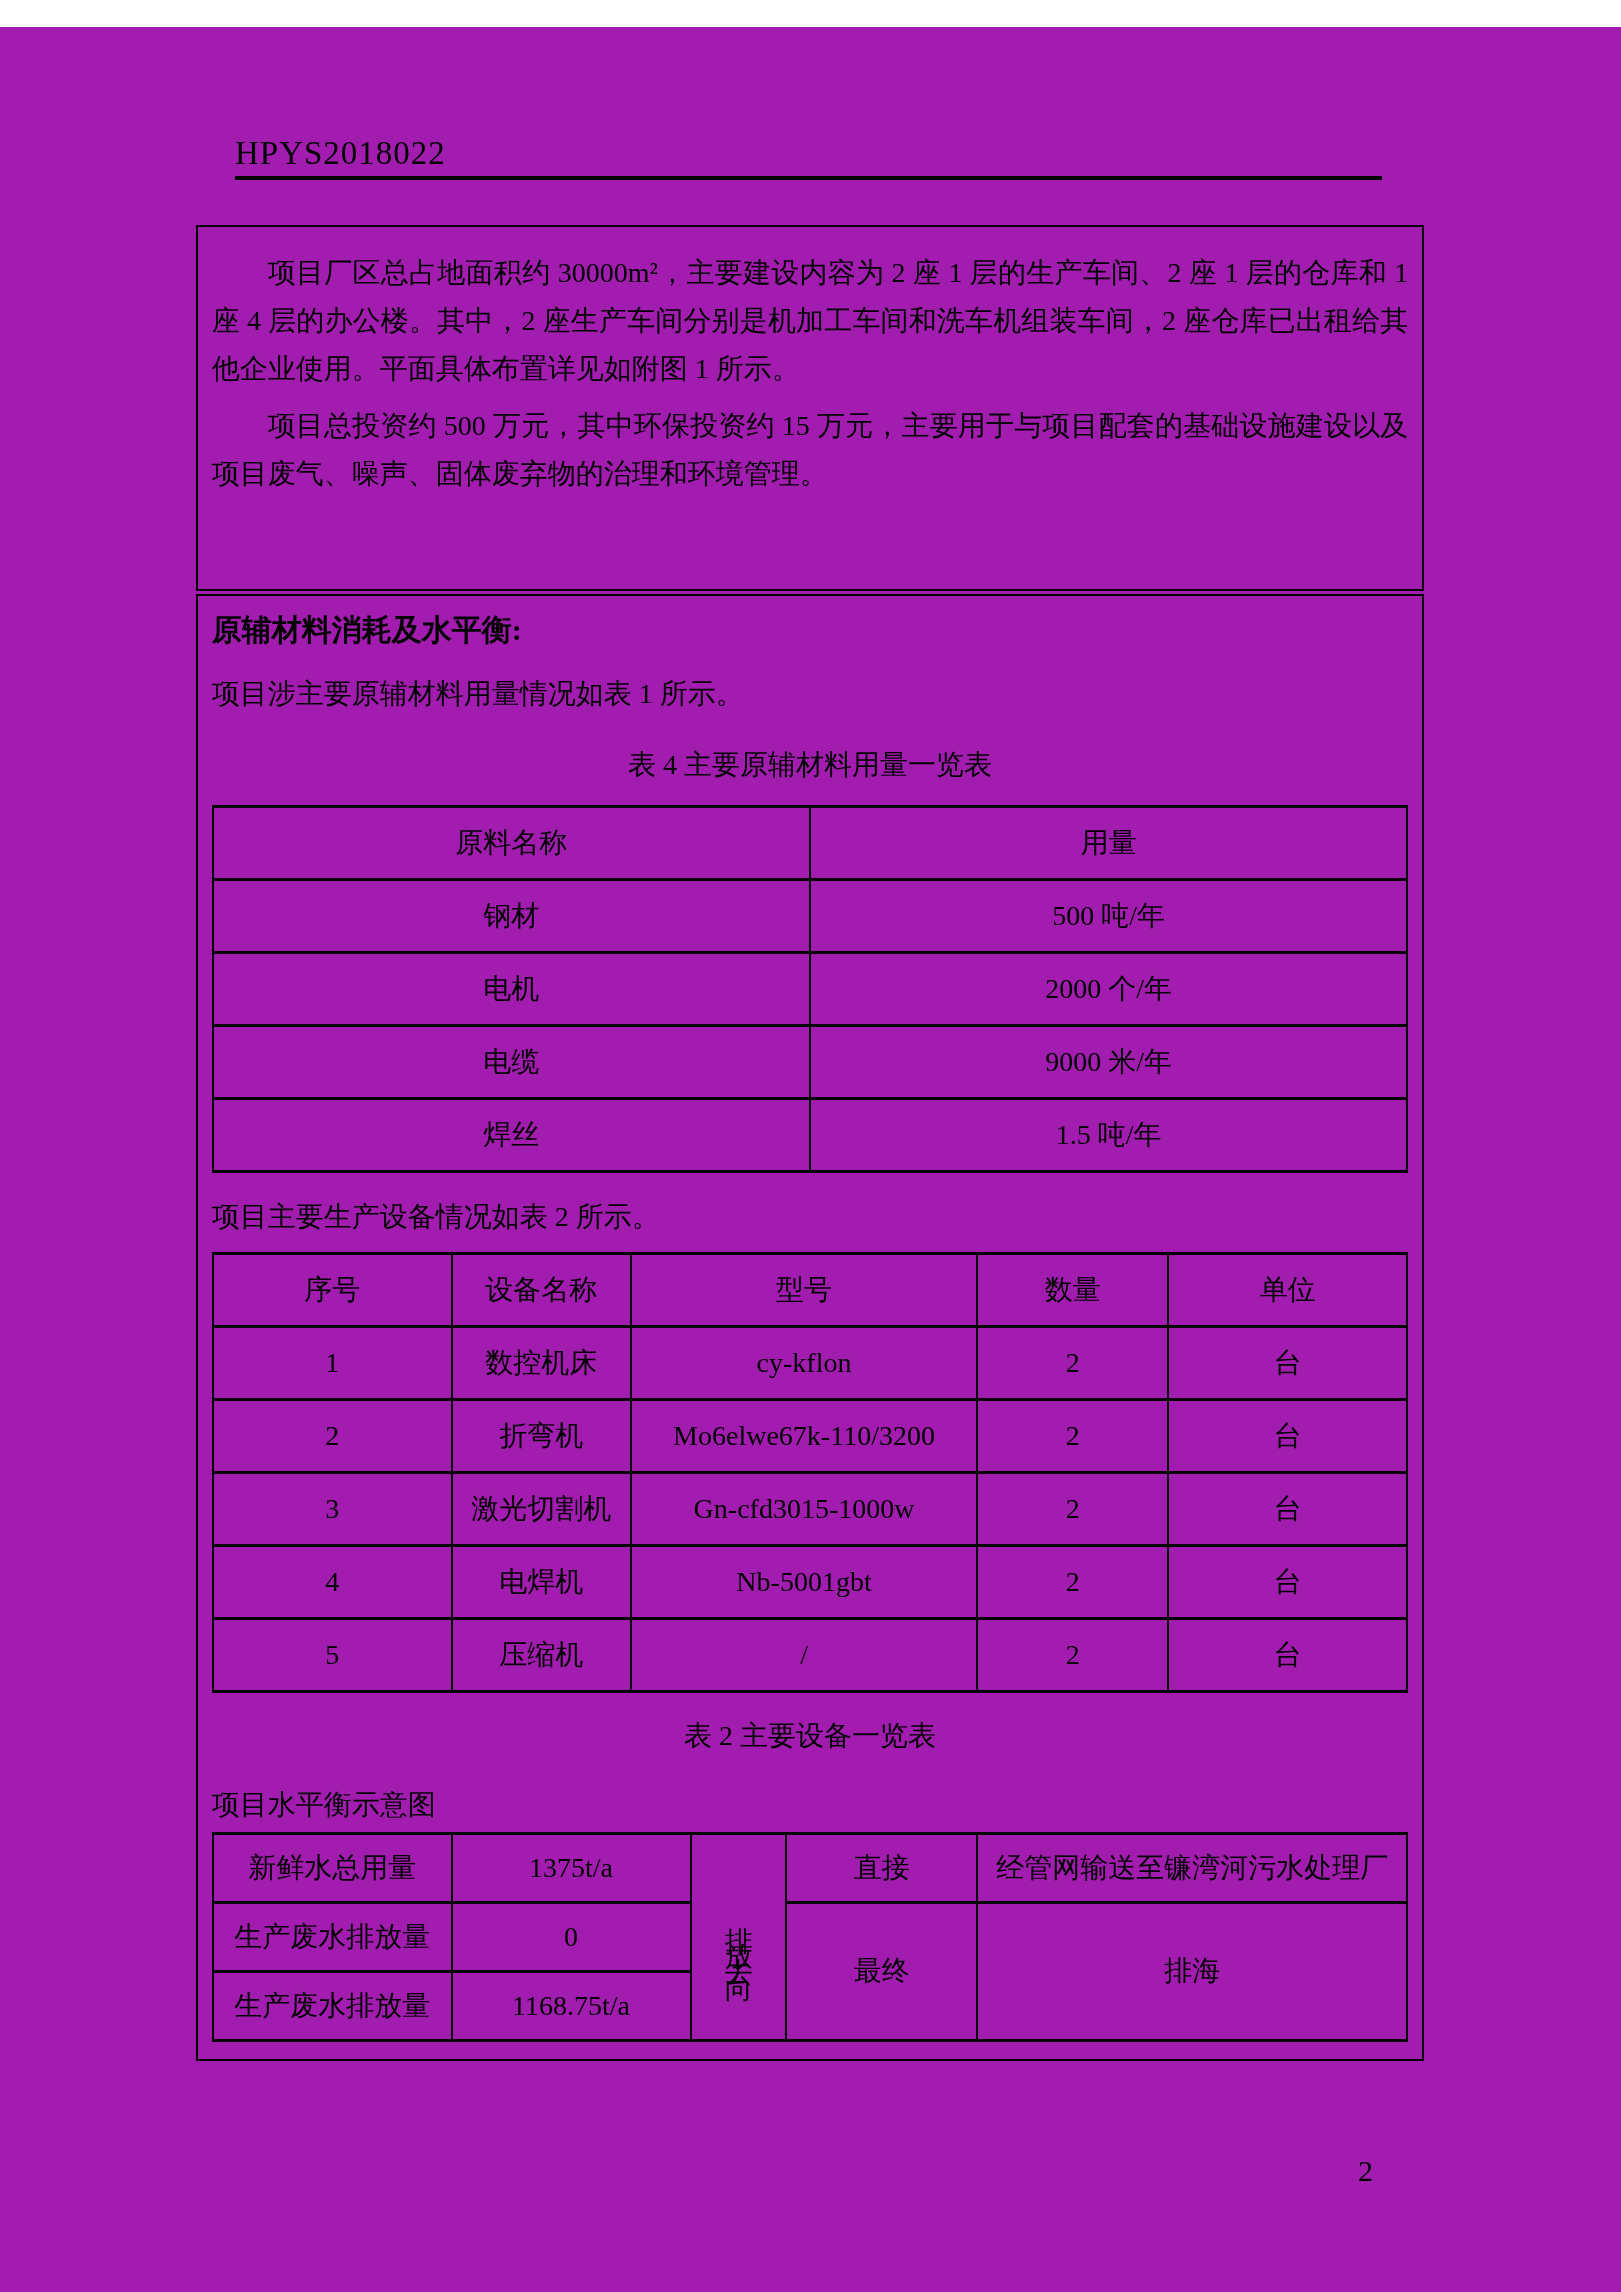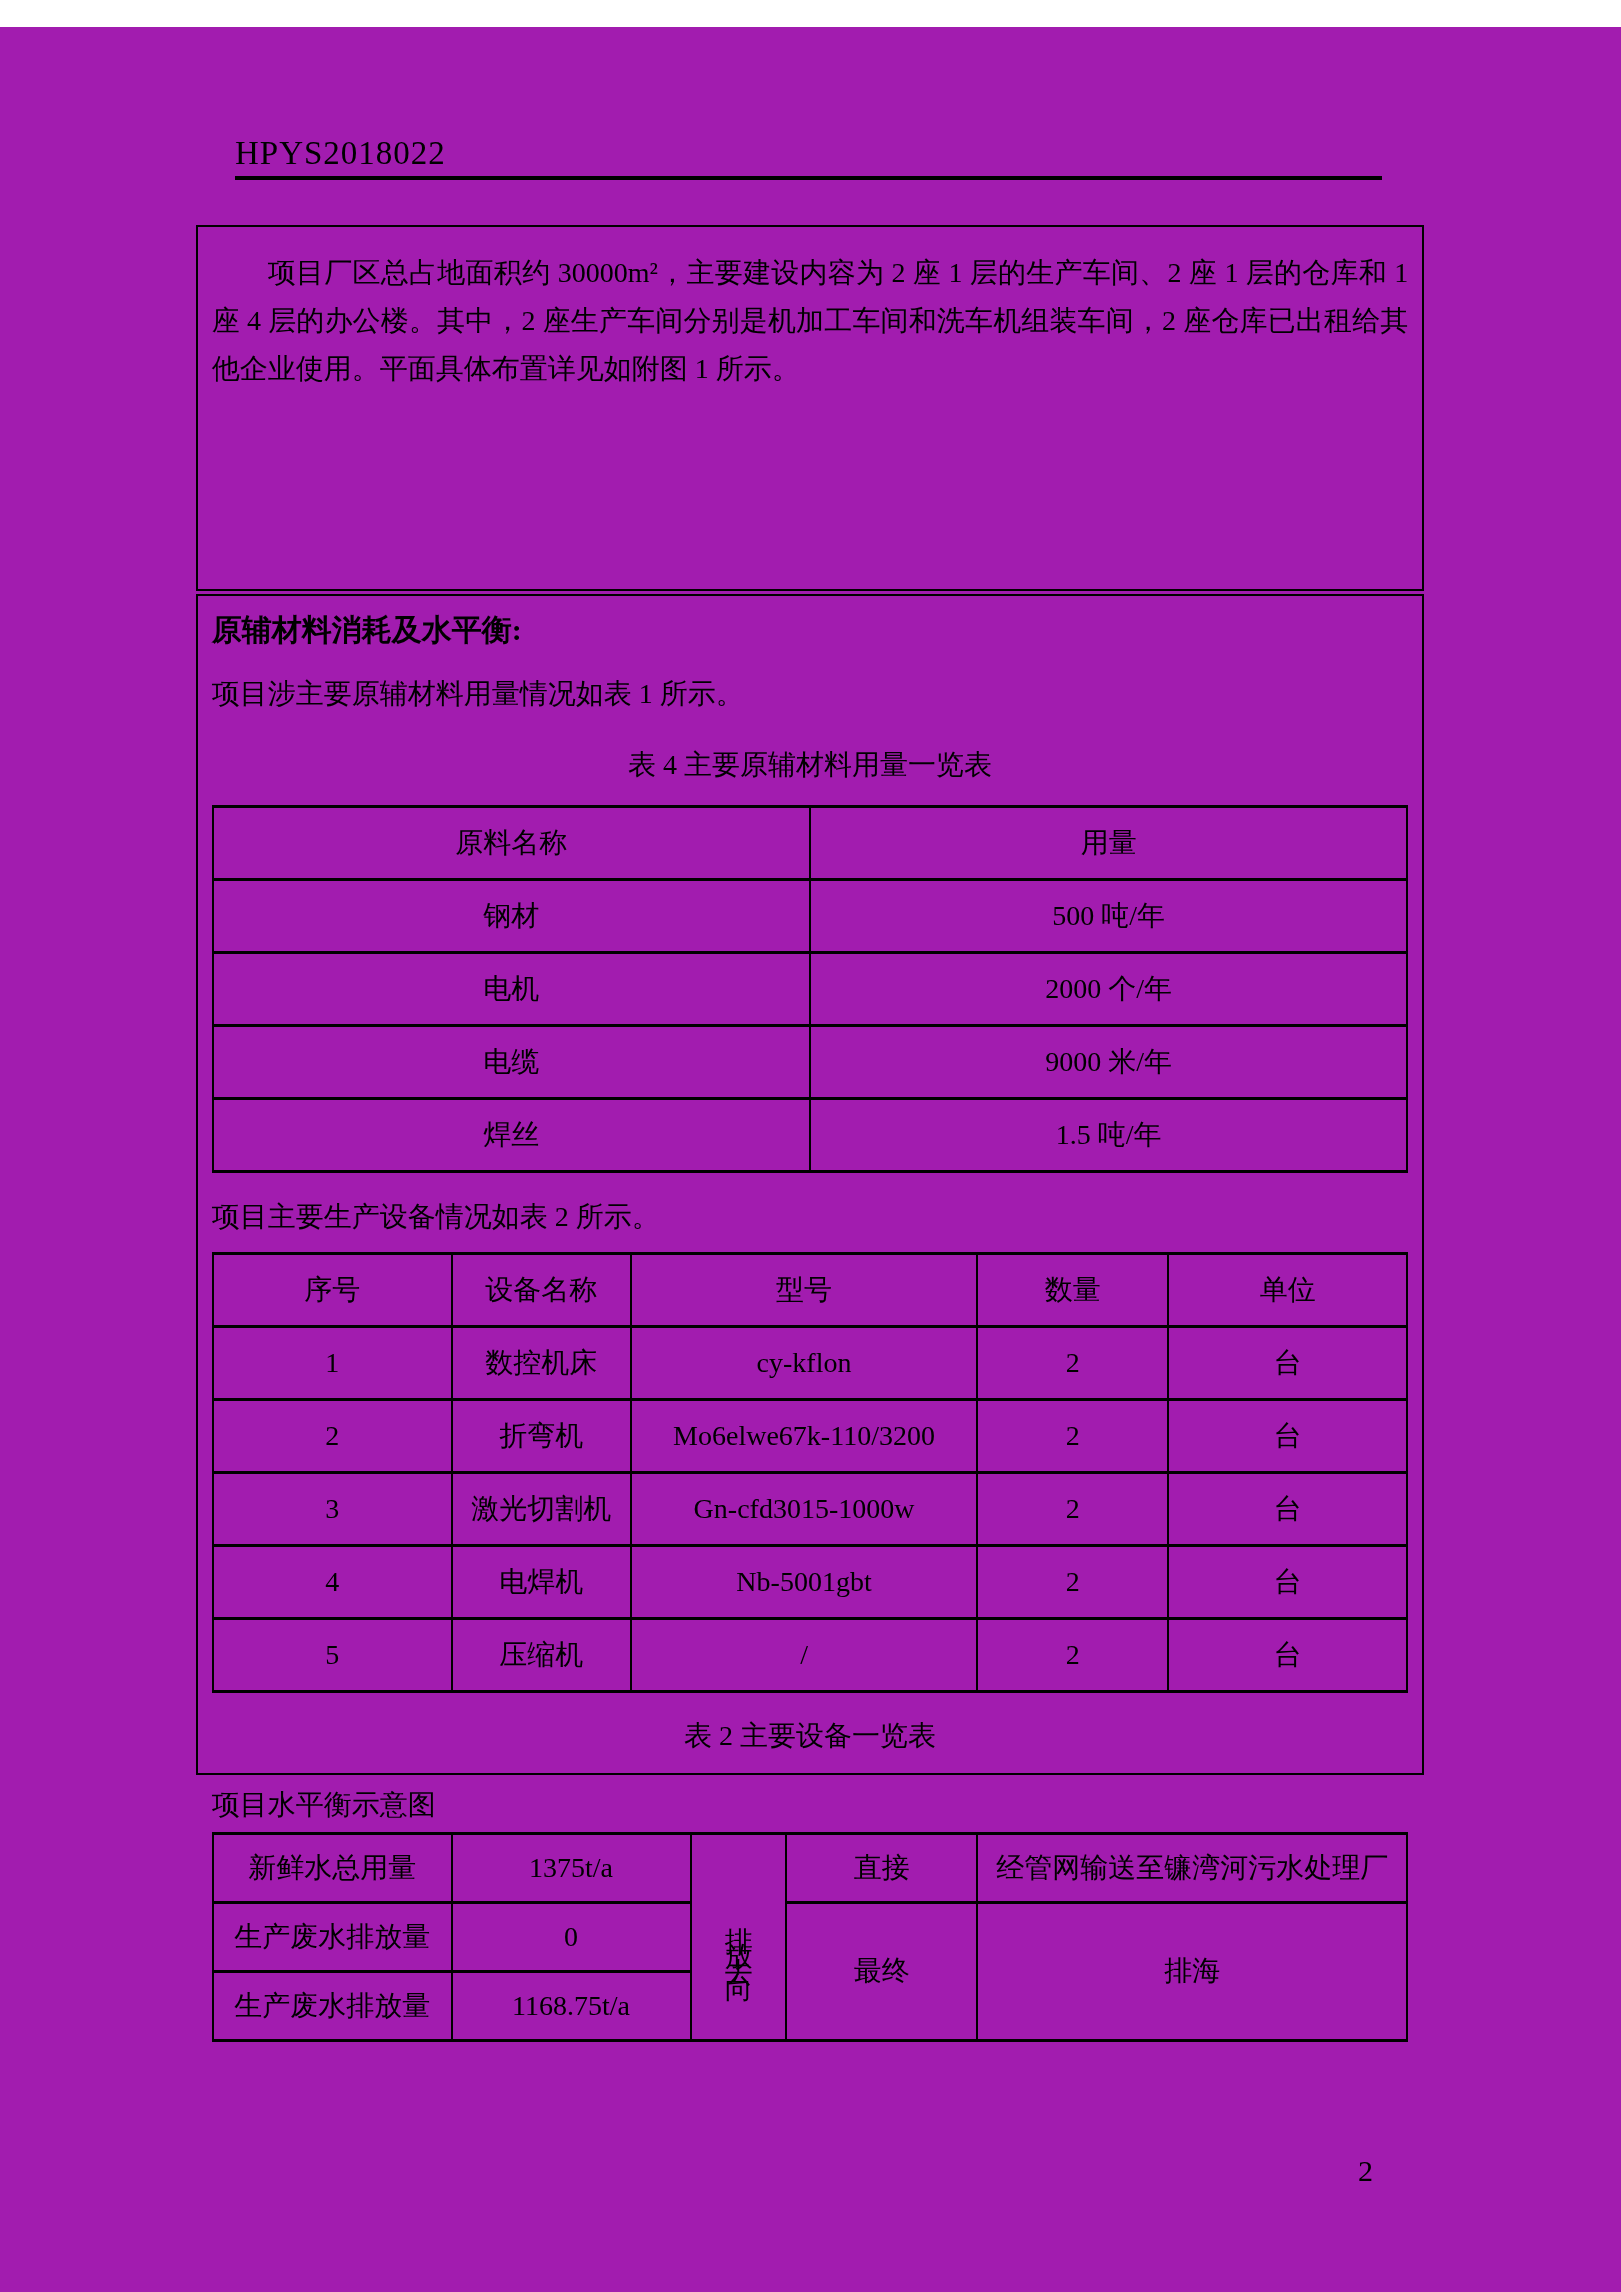--- a/index.html
+++ b/index.html
@@ -19,21 +19,21 @@
   .header-rule {
     position:absolute; left:235px; top:149px;
     width:1147px; height:3.9px; background:#000;
   }
   .box {
     position:absolute; left:196px; width:1228px;
     border:2.9px solid #000; box-sizing:border-box;
     padding:11.8px 13.7px 0 13.7px;
   }
   .box1 { top:198px; height:366px; }
-  .box2 { top:567px; height:1181px; }
+  .box2 { top:567px; height:1467px; }
   .box-title { font-weight:bold; font-size:30px; line-height:43px; }
   .para {
     font-size:28px; line-height:48px;
     text-align:justify; text-indent:2em; margin:9.8px 0 0 0;
   }
   .plain { font-size:28px; line-height:43px; margin:21.6px 0 0 0; }
   .caption { font-size:28px; line-height:43px; text-align:center; margin:27.4px 0 0 0; }
   .caption2 { margin-top:21.6px; }
   .watertitle { margin-top:25.5px; }
   table { border-collapse:collapse; width:100%; table-layout:fixed;padding-left:36px; }
@@ -57,20 +57,21 @@
 </head>
 <body>
 
 <div class="page">
 
   <div class="header-code">HPYS2018022</div>
   <div class="header-rule"></div>
 
   <div class="box box1">
     <p class="para">项目厂区总占地面积约 30000m²，主要建设内容为 2 座 1 层的生产车间、2 座 1 层的仓库和 1 座 4 层的办公楼。其中，2 座生产车间分别是机加工车间和洗车机组装车间，2 座仓库已出租给其他企业使用。平面具体布置详见如附图 1 所示。</p>
+    <p class="para">项目总投资约 500 万元，其中环保投资约 15 万元，主要用于与项目配套的基础设施建设以及项目废气、噪声、固体废弃物的治理和环境管理。</p>
   </div>
 
   <div class="box box2">
     <div class="box-title">原辅材料消耗及水平衡:</div>
     <p class="plain">项目涉主要原辅材料用量情况如表 1 所示。</p>
     <p class="caption">表 4 主要原辅材料用量一览表</p>
 
     <table class="t1">
       <colgroup>
           <col style="width:50%">

